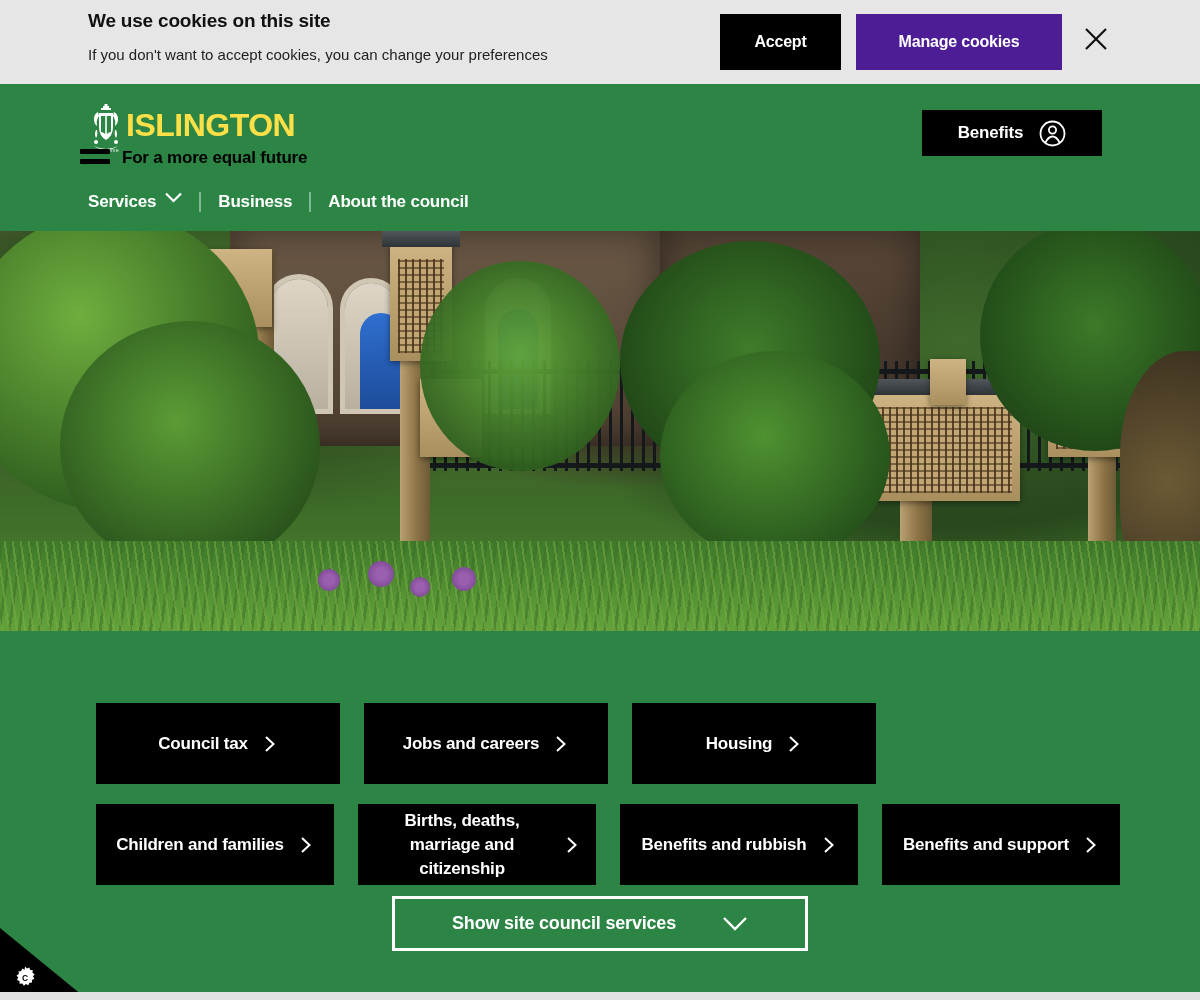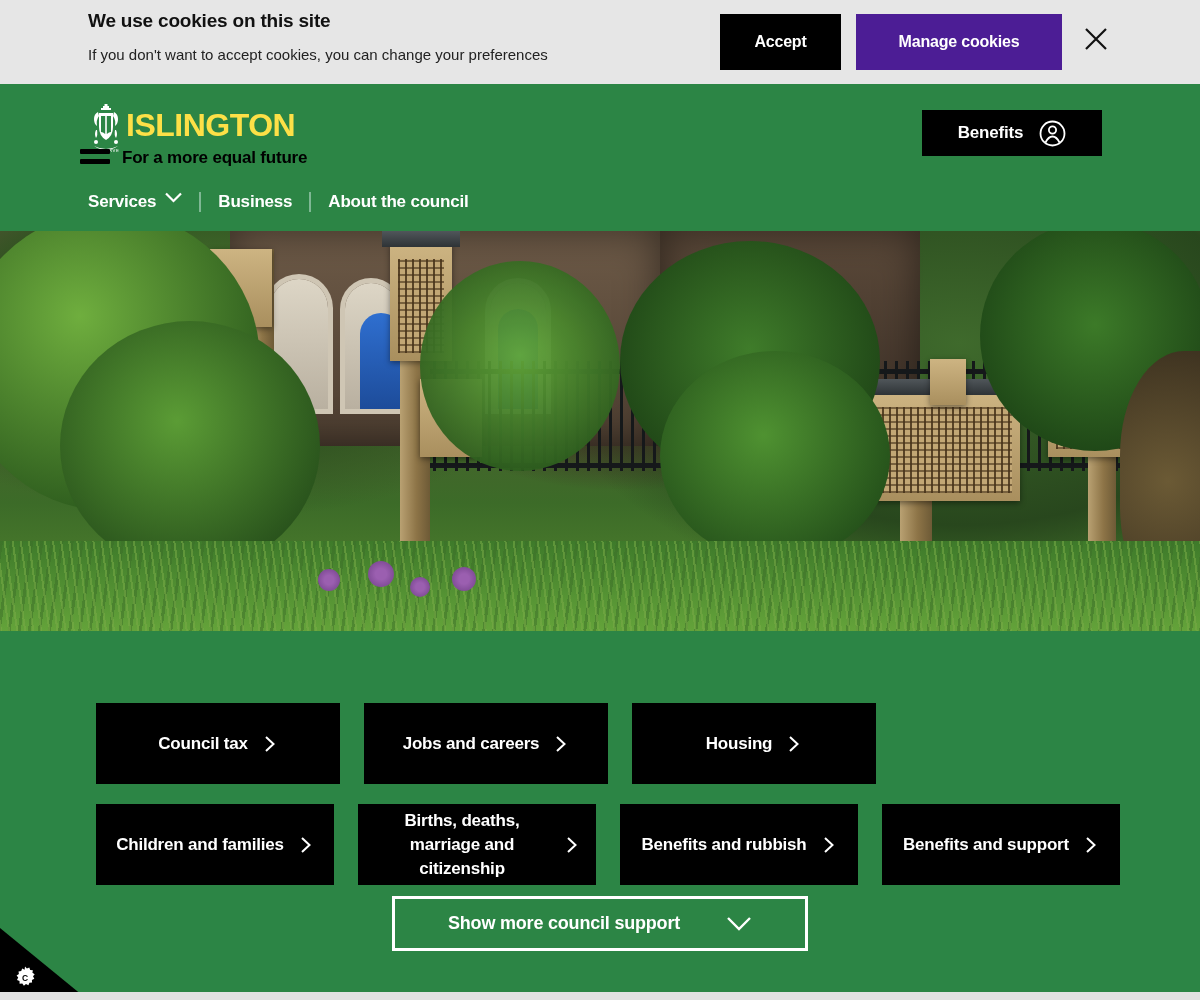--- a/index.html
+++ b/index.html
@@ -340,21 +340,21 @@
       <button class="svc-btn">
         <span class="svc-label">Benefits and support</span>
         <svg class="svc-chev" viewBox="0 0 16 16">
             <path d="M4 1 L11.5 8 L4 15" stroke="#fff" stroke-width="2" fill="none"></path>
           </svg>
       </button>
     </div>
   </div>
 
   <button class="show-more">
-    <span class="show-more-label">Show more council support</span>
+    <span class="show-more-label">Show site council services</span>
     <svg width="26" height="16" viewBox="0 0 26 16">
       <path d="M2 2 L13 13 L24 2" stroke="#fff" stroke-width="2.4" fill="none"></path>
     </svg>
   </button>
 
   <div class="corner-widget">
     <svg class="corner-icon" viewBox="0 0 22 22">
       <path fill="#fff" d="M11 0.6 l1.9 2 2.4 -1.1 0.9 2.5 2.7 0.2 -0.5 2.6 2.3 1.4 -1.7 2.1 1.3 2.4 -2.4 1.2 0.2 2.7 -2.7 0.1 -1 2.5 -2.4 -1.2 -2.1 1.7 -1.6 -2.2 -2.7 0.3 -0.1 -2.7 -2.5 -1.1 1.2 -2.4 -1.6 -2.2 2.3 -1.4 -0.4 -2.6 2.7 -0.3 1 -2.5 2.4 1.2 z"></path>
       <text x="11" y="14.5" font-size="8.5" font-weight="bold" font-family="Liberation Sans, sans-serif" fill="#000" text-anchor="middle">C</text>
     </svg>

